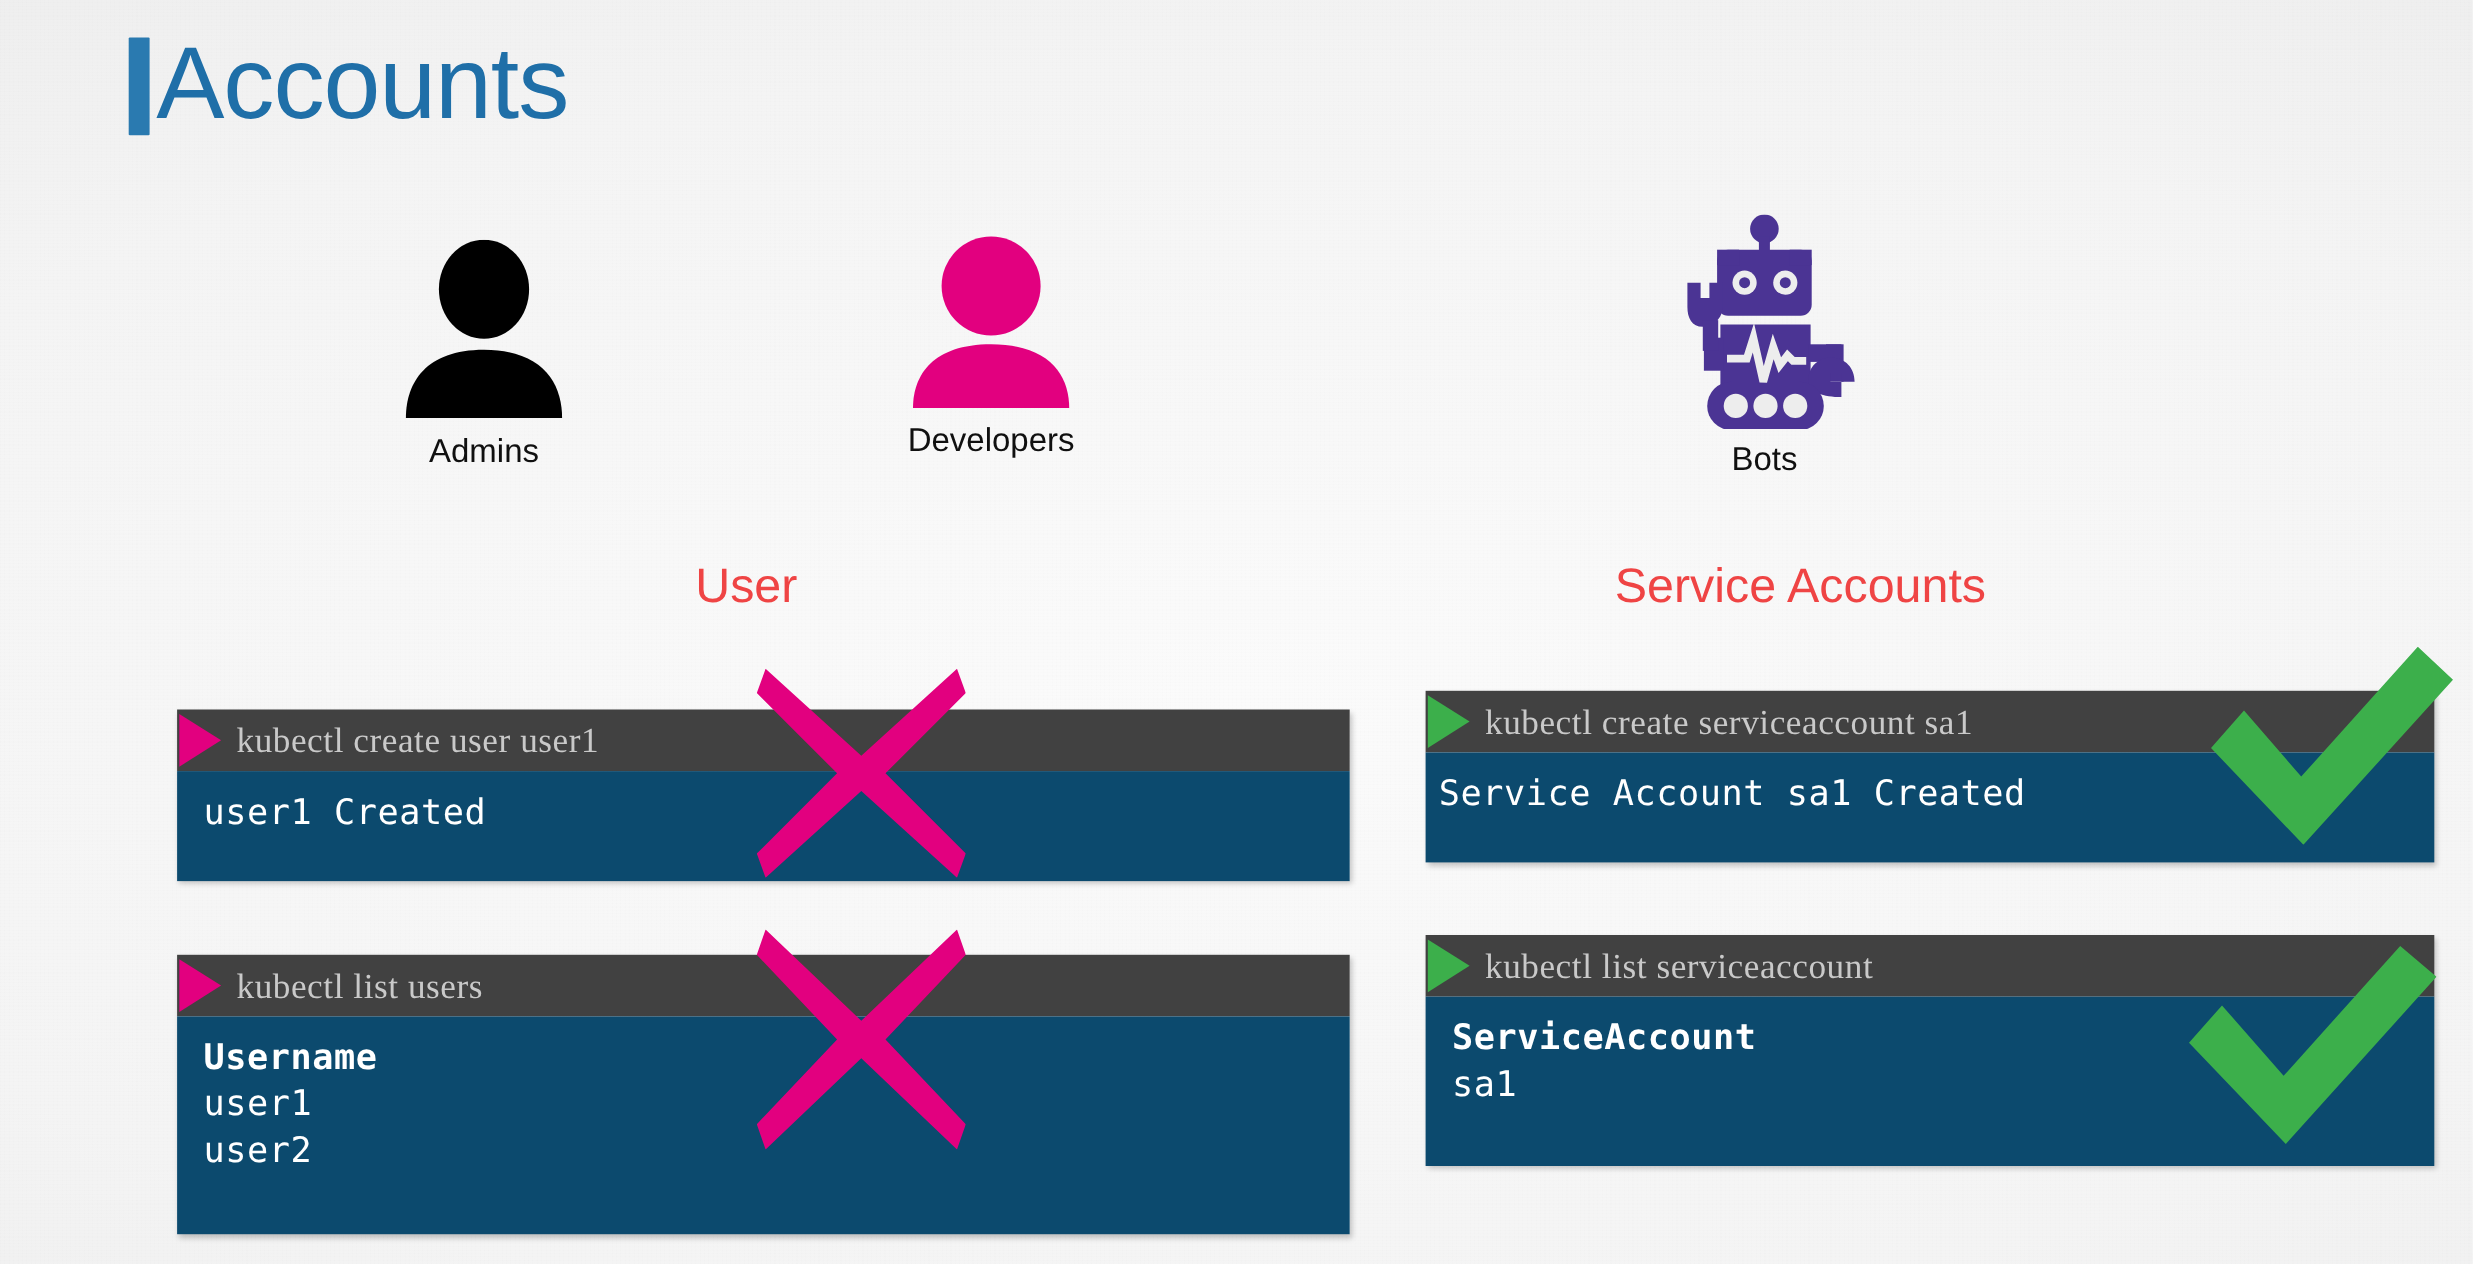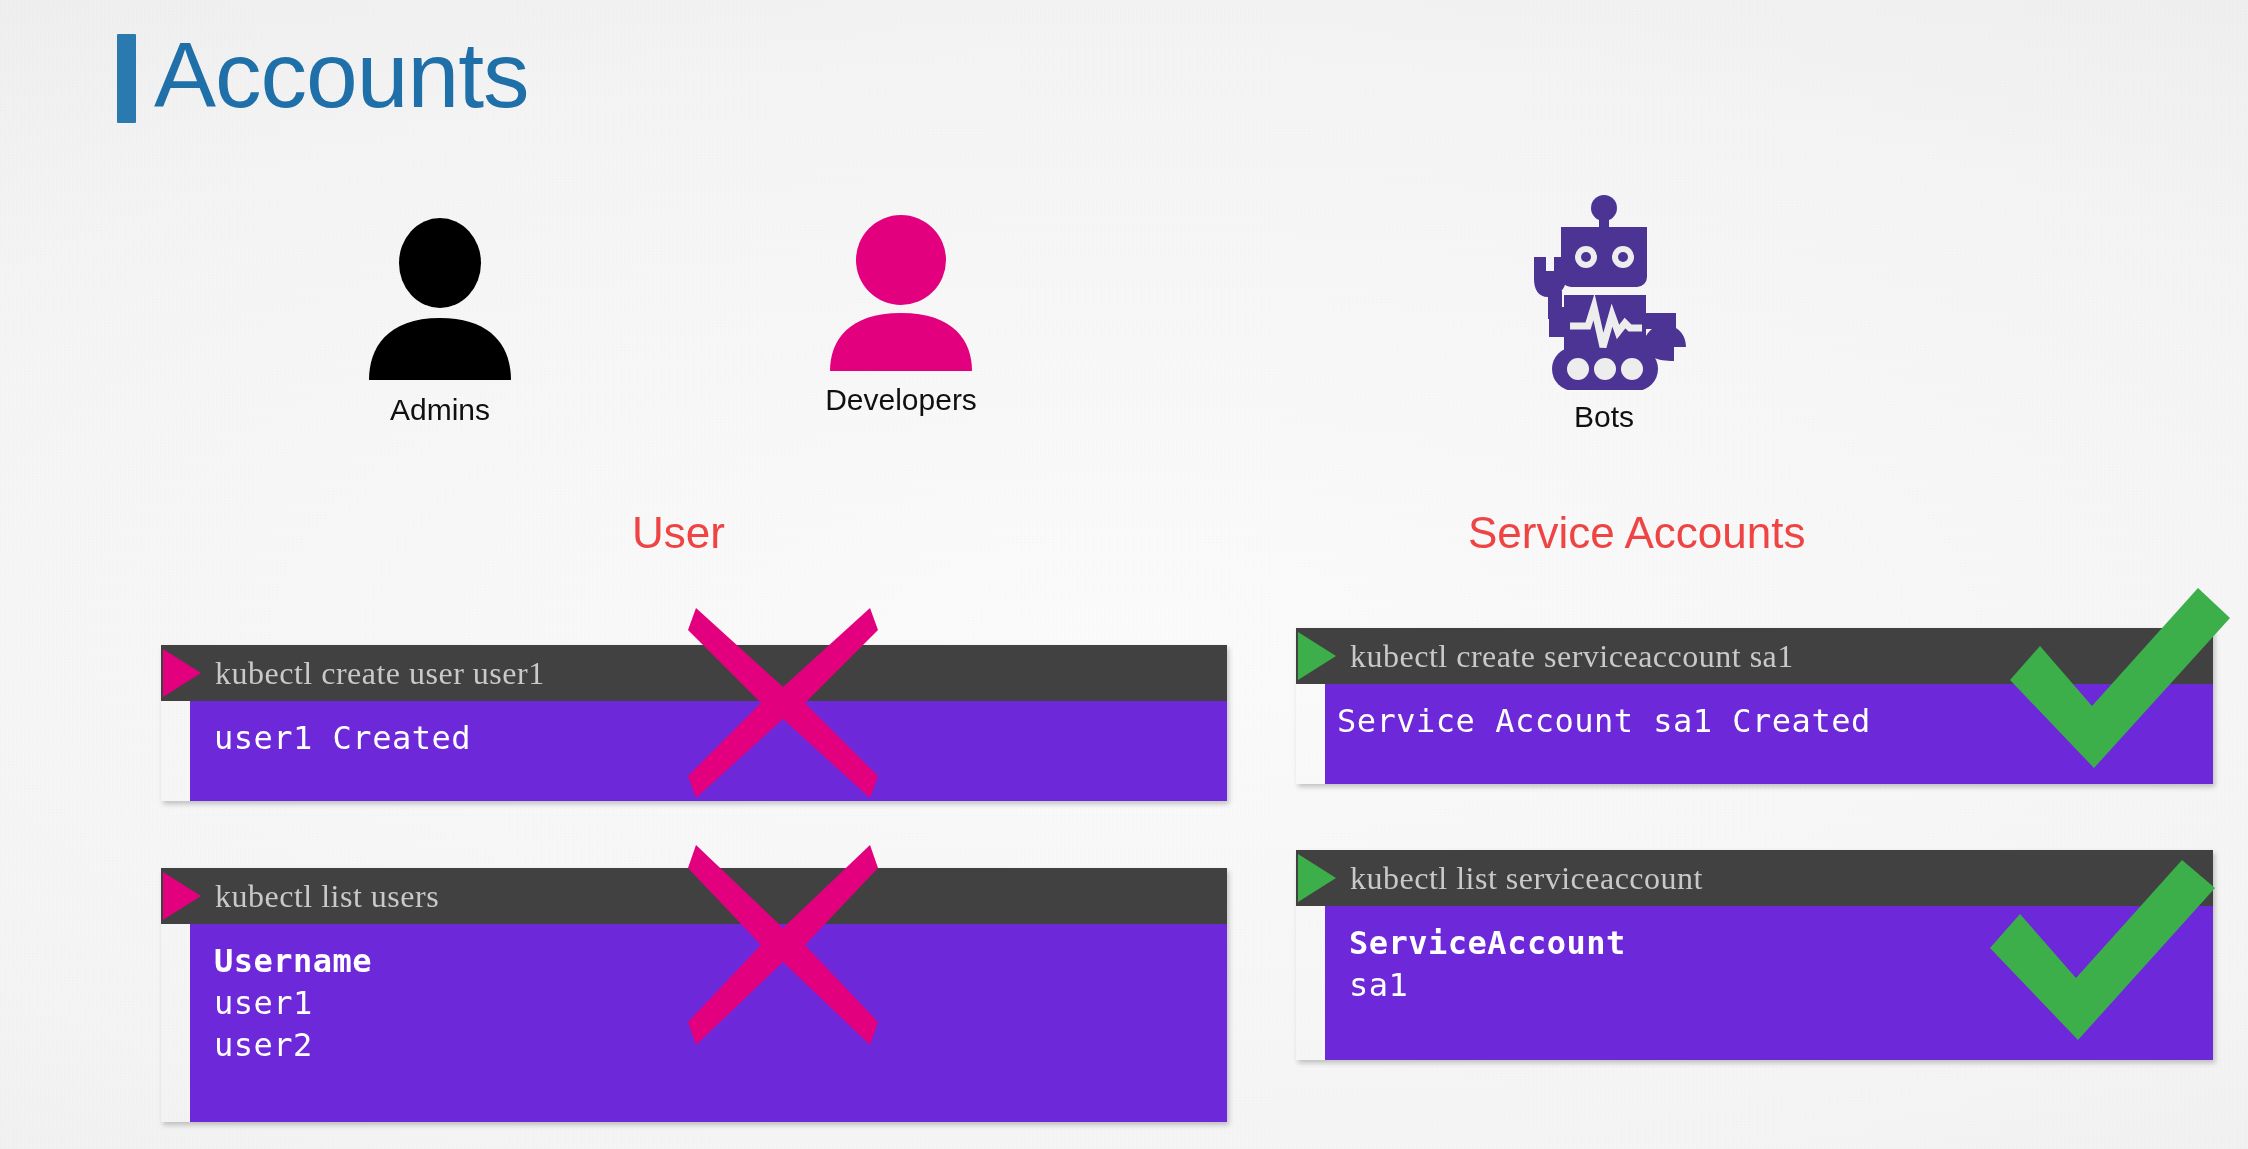--- a/index.html
+++ b/index.html
@@ -32,21 +32,21 @@
     inset: 0;
   }
 
   
   #title-block {
     position: absolute;
     left: 88px;
     top: 28px;
     display: flex;
     align-items: center;
-    gap: 18px;
+    gap: 6px;
     padding-left: 29px;
   }
   #title-accent-bar {
     width: 19px;
     height: 89px;
     background: #2A7AB0;
     border-radius: 1px;
     margin-top: 6px;
   }
   #page-title {
@@ -110,23 +110,22 @@
   .run-icon.green   { border-left: 38px solid #3CAF4B; }
   .terminal-cmd {
     color: #C9C9C9;
     font-family: Liberation Serif, serif;
     font-size: 32px;
     margin-left: 14px;
     white-space: nowrap;
     letter-spacing: .5px;
   }
   .terminal-body {
-    background: #6d28d9;
+    background: #0c4a6e;
     padding: 16px 0 18px 24px;
-    margin-left: 29px;
   }
   .terminal-line {
     color: #FFFFFF;
     font-family: "DejaVu Sans Mono", "Liberation Mono", monospace;
     font-size: 32px;
     line-height: 1.32;
     white-space: nowrap;
     letter-spacing: .5px;
   }
   .terminal-line.bold { font-weight: 700; }

